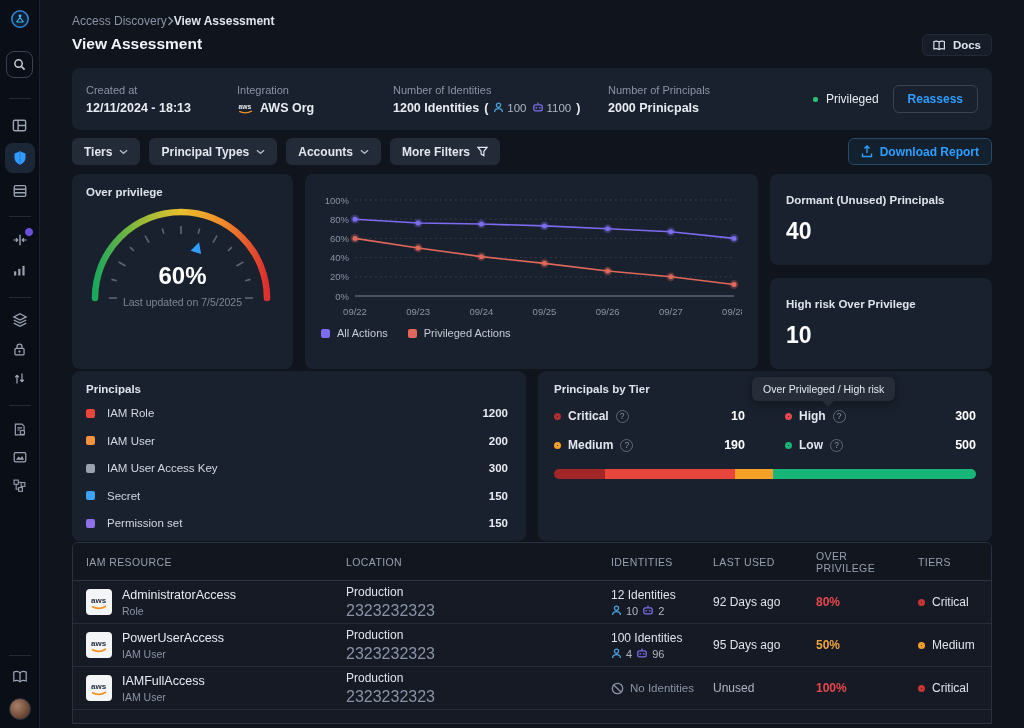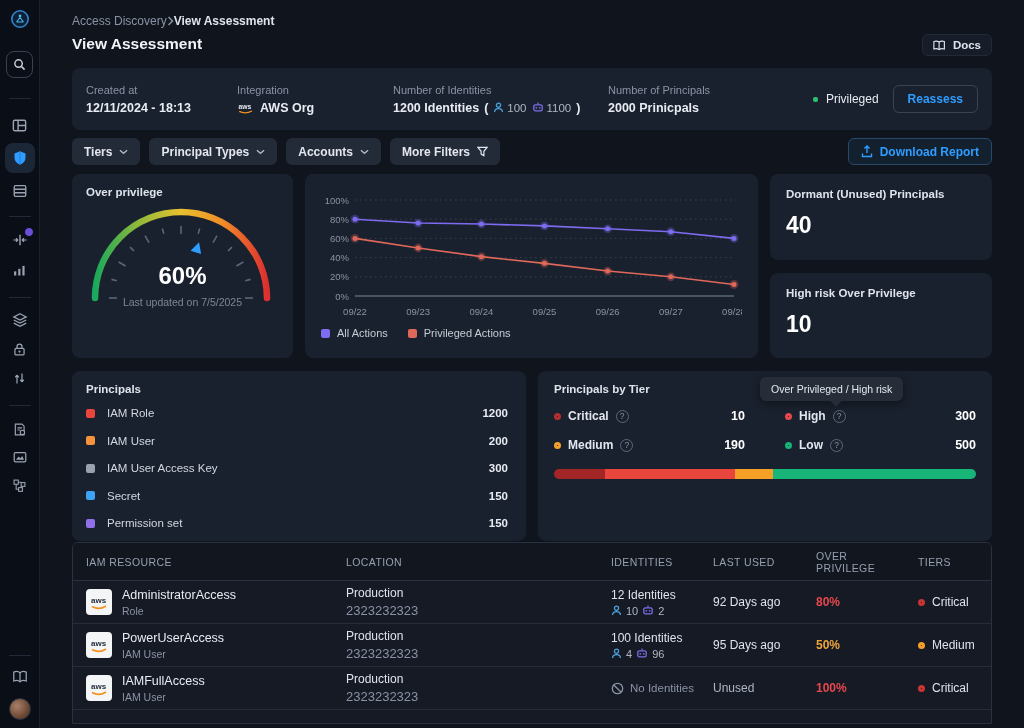--- a/index.html
+++ b/index.html
@@ -49,21 +49,21 @@
     border-radius:6px; padding:0 12px; color:#e2e6ee; font-size:12px; font-weight:bold; cursor:pointer; font-family:inherit; }
   .dl-btn { margin-left:auto; height:27px; display:flex; align-items:center; gap:7px; background:#13202e;
     border:1px solid #274a6b; border-radius:6px; padding:0 12px; color:#2f9dff; font-size:12px; font-weight:bold;
     cursor:pointer; font-family:inherit; }
 
   
   .card { background:#1a212e; border-radius:8px; position:relative; }
   .card-title { font-size:11.5px; font-weight:bold; color:#dfe4ec; }
   .row1 { margin-top:9px; display:grid; grid-template-columns:221px 453px 1fr; gap:12px; height:184px; }
   .row1-right { display:flex; flex-direction:column; gap:13px; }
-  .stat-card { flex:1; padding:14px 16px; }
+  .stat-card { flex:1; padding:20px 16px; }
   .stat-value { margin-top:12px; font-size:23px; font-weight:bold; color:#fff; }
 
   .gauge-card { padding:12px 14px; }
   .gauge-wrap { position:relative; margin-top:2px; }
   .gauge-overlay { position:absolute; left:0; right:0; top:62px; text-align:center; }
   .gauge-value { font-size:24px; font-weight:bold; color:#fff; }
   .gauge-sub { margin-top:6px; font-size:10.5px; color:#7d8596; }
 
   .line-card { padding:12px 16px; }
   .legend-row { display:flex; align-items:center; gap:20px; margin-top:1px; }
@@ -83,37 +83,37 @@
 
   .tier-card { padding:12px 16px; }
   .tier-grid { margin-top:14px; display:grid; grid-template-columns:1fr 1fr; column-gap:40px; row-gap:15px; }
   .tier-item { display:flex; align-items:center; gap:7px; }
   .ring { width:7px; height:7px; border:3.5px solid #e5484d; border-radius:50%; background:#10151d; flex-shrink:0; }
   .tier-lbl { font-size:12px; font-weight:bold; color:#e2e6ee; }
   .qmark { width:13px; height:13px; border:1px solid #5f6878; border-radius:50%; color:#8a93a5; font-size:8.5px;
     display:inline-flex; align-items:center; justify-content:center; cursor:pointer; }
   .tier-val { margin-left:auto; font-size:12.5px; font-weight:bold; color:#fff; }
   .tier-bar { margin-top:17px; height:10px; border-radius:5px; overflow:hidden; display:flex; }
-  .tooltip { position:absolute; top:6px; left:222px; background:#262c38; border-radius:6px; padding:6px 11px;
+  .tooltip { position:absolute; top:6px; left:214px; background:#262c38; border-radius:6px; padding:6px 11px;
     font-size:10.5px; color:#e4e8ef; white-space:nowrap; box-shadow:0 3px 8px rgba(0,0,0,.4); z-index:5; }
   .tooltip:after { content:""; position:absolute; left:72px; bottom:-4px; width:8px; height:8px;
     background:#262c38; transform:rotate(45deg); }
 
   
   .table-label { margin-top:11px; font-size:11.5px; font-weight:bold; color:#dfe4ec; }
   .tbl { margin-top:5px; border:1px solid #2a3140; border-radius:6px 6px 0 0; overflow:hidden; background:#151a25; }
   .tbl-head, .tbl-row { display:grid; grid-template-columns:260px 265px 102px 103px 102px 1fr; align-items:center; }
   .tbl-head { height:38px; background:#11161f; border-bottom:1px solid #2a3140; }
   .th { padding-left:13px; font-size:10.5px; font-weight:normal; letter-spacing:.4px; color:#97a0b0; }
   .tbl-row { height:43px; border-bottom:1px solid #252c3a; cursor:pointer; }
   .td { padding-left:13px; font-size:12px; color:#dfe3ea; }
   .res-cell { display:flex; align-items:center; gap:10px; }
   .res-name { font-size:12.5px; color:#e8ecf2; }
   .res-sub { font-size:10.5px; color:#8a93a5; margin-top:3px; }
-  .loc-sub { font-size:13px; color:#8a93a5; margin-top:3px; }
+  .loc-sub { font-size:16px; color:#8a93a5; margin-top:3px; }
   .id-count { display:flex; align-items:center; gap:4px; margin-top:3px; font-size:11px; color:#aeb6c4; }
   .no-id { display:flex; align-items:center; gap:6px; color:#8a93a5; font-size:11.5px; }
   .op-val { font-weight:bold; font-size:12px; }
   .tier-cell { display:flex; align-items:center; gap:7px; }
   .tier-cell .ring { border-width:3px; width:7px; height:7px; }
   .row-stub { height:13px; background:#151a25; }
 </style>
 </head>
 <body>
 

